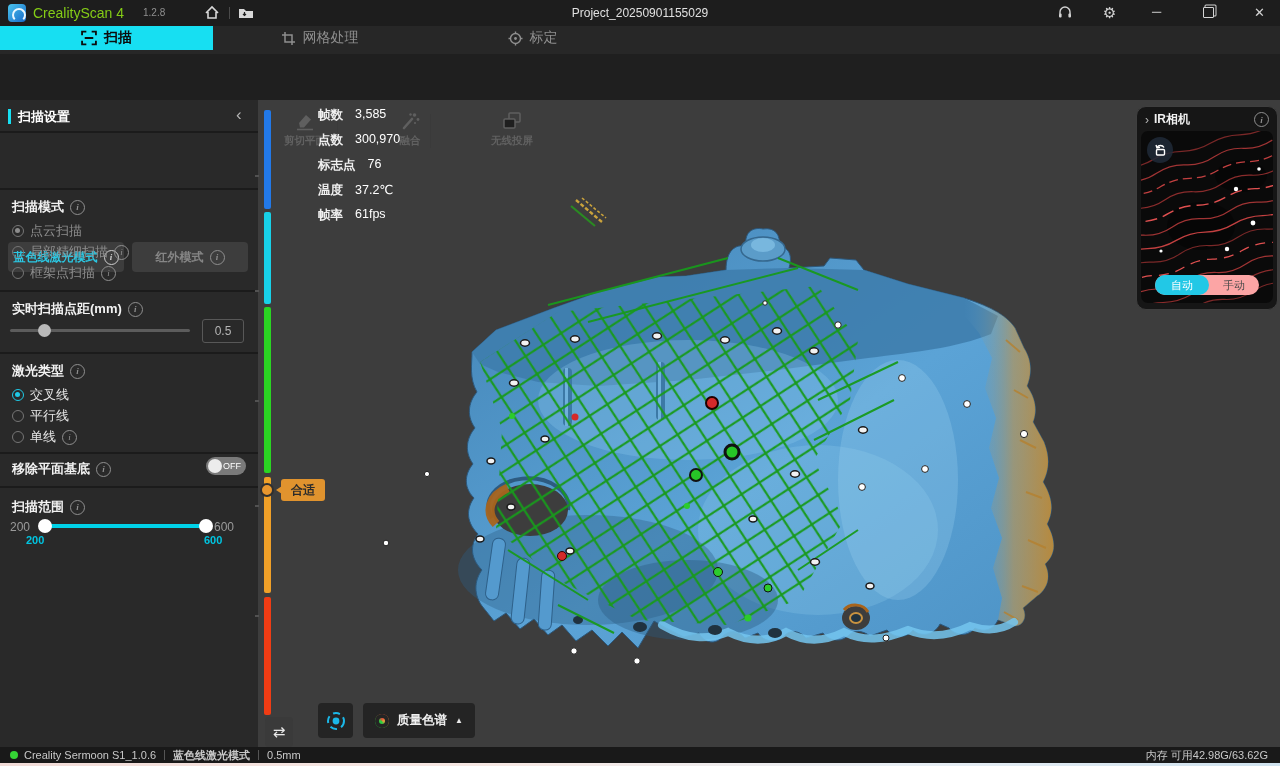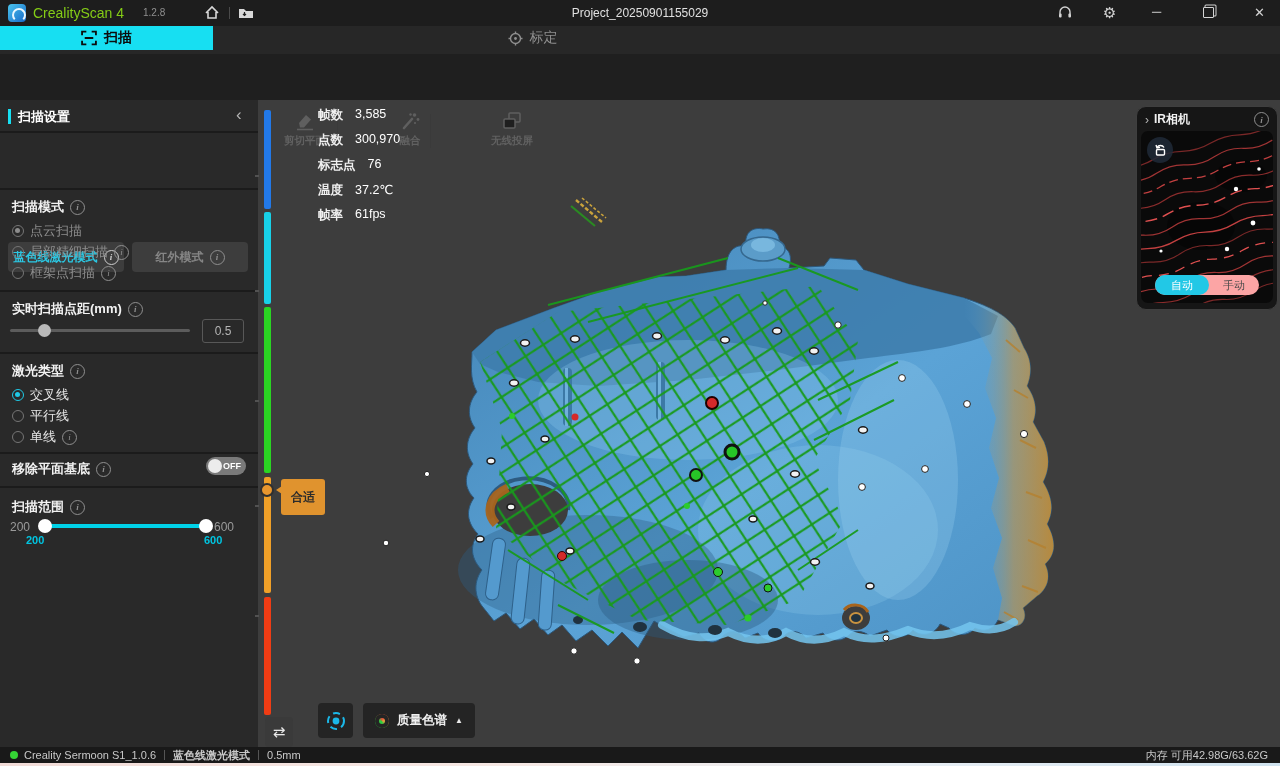--- a/index.html
+++ b/index.html
@@ -26,26 +26,26 @@
   .inf::before{content:"i"}
   .modebtn{position:absolute;top:142px;width:116px;height:30px;background:#3d3d3d;border-radius:4px;
            display:flex;align-items:center;justify-content:center;gap:6px;font-size:12px;font-weight:bold}
   .radio-row{position:absolute;left:12px;display:flex;align-items:center;gap:6px;font-size:13px;color:#8d8d8d}
   .radio{width:12px;height:12px;border:1.5px solid #757575;border-radius:50%;box-sizing:border-box;position:relative;flex:0 0 auto}
   .radio.sel::after{content:"";position:absolute;left:2px;top:2px;width:5px;height:5px;border-radius:50%;background:#8d8d8d}
   .radio.selcyan{border-color:#1fc9e6}
   .radio.selcyan::after{content:"";position:absolute;left:2px;top:2px;width:5px;height:5px;border-radius:50%;background:#1fc9e6}
   .toggle{position:absolute;width:40px;height:18px;border-radius:9px;background:#7a7a7a}
   .toggle .knob{position:absolute;left:2px;top:2px;width:14px;height:14px;border-radius:50%;background:#ececec}
-  .toggle .st{position:absolute;right:5px;top:4px;font-size:9px;color:#fff;font-weight:bold}
+  .toggle .st{position:absolute;right:5px;top:4px;font-size:9px;color:#fff;font-weight:normal}
   
   .gseg{position:absolute;left:264px;width:7px;border-radius:2px}
   .gtick{position:absolute;left:255px;width:4px;height:2px;background:#525252}
   .tooltip{position:absolute;left:281px;top:479px;height:22px;background:#e0932e;border-radius:3px;color:#2b2b2b;
-           font-size:12px;font-weight:bold;display:flex;align-items:center;padding:7px 10px}
+           font-size:12px;font-weight:bold;display:flex;align-items:center;padding:0 10px}
   .tooltip::before{content:"";position:absolute;left:-5px;top:7px;border:4px solid transparent;border-right:6px solid #e0932e;border-left:none}
   .stats{left:318px;top:107px;display:flex;flex-direction:column;gap:8px}
   .stats .row{display:flex;gap:12px;font-size:12.5px}
   .stats .k{color:#f0f0f0;font-weight:bold}
   .stats .v{color:#ffffff}
   .viewbtn{background:#242424;border-radius:4px;display:flex;align-items:center;justify-content:center}
   .irpanel{left:1136px;top:106px;width:142px;height:204px;background:#161616;border:1px solid #3f3f3f;border-radius:10px;box-sizing:border-box}
   .irhead{display:flex;align-items:center;gap:5px;padding:4px 8px 2px 8px;font-size:12px;font-weight:bold;color:#f0f0f0}
   .irprev{position:absolute;left:4px;top:24px;width:132px;height:172px;border-radius:7px;background:#0a0a0a;overflow:hidden}
   .pill{position:absolute;left:14px;bottom:8px;width:104px;height:20px;background:#fca5a5;border-radius:10px}
@@ -99,20 +99,26 @@
       <span>✕</span>
     </span>
 </div>
 
 <div class="abs tabrow">
   <div class="abs tab active" style="left:0">
     <svg width="16" height="16" viewBox="0 0 15 15">
         <path d="M1,5 V1.5 H5 M10,1.5 H14 V5 M14,10 V13.5 H10 M5,13.5 H1 V10 M3.5,7.5 H11.5" fill="none" stroke="#0c0c0c" stroke-width="1.7"></path>
       </svg>
     <span>扫描</span>
+  </div>
+  <div class="abs tab" style="left:213px">
+    <svg width="15" height="15" viewBox="0 0 15 15">
+        <path d="M4,1 V11 H14 M1,4 H11 V14" fill="none" stroke="#8f8f8f" stroke-width="1.5"></path>
+      </svg>
+    <span>网格处理</span>
   </div>
   <div class="abs tab" style="left:426px">
     <svg width="15" height="15" viewBox="0 0 15 15">
         <circle cx="7.5" cy="7.5" r="5" fill="none" stroke="#8f8f8f" stroke-width="1.4"></circle>
         <circle cx="7.5" cy="7.5" r="1.4" fill="#8f8f8f"></circle>
         <path d="M7.5,0.5 V3 M7.5,12 V14.5 M0.5,7.5 H3 M12,7.5 H14.5" stroke="#8f8f8f" stroke-width="1.4"></path>
       </svg>
     <span>标定</span>
   </div>
 </div>

